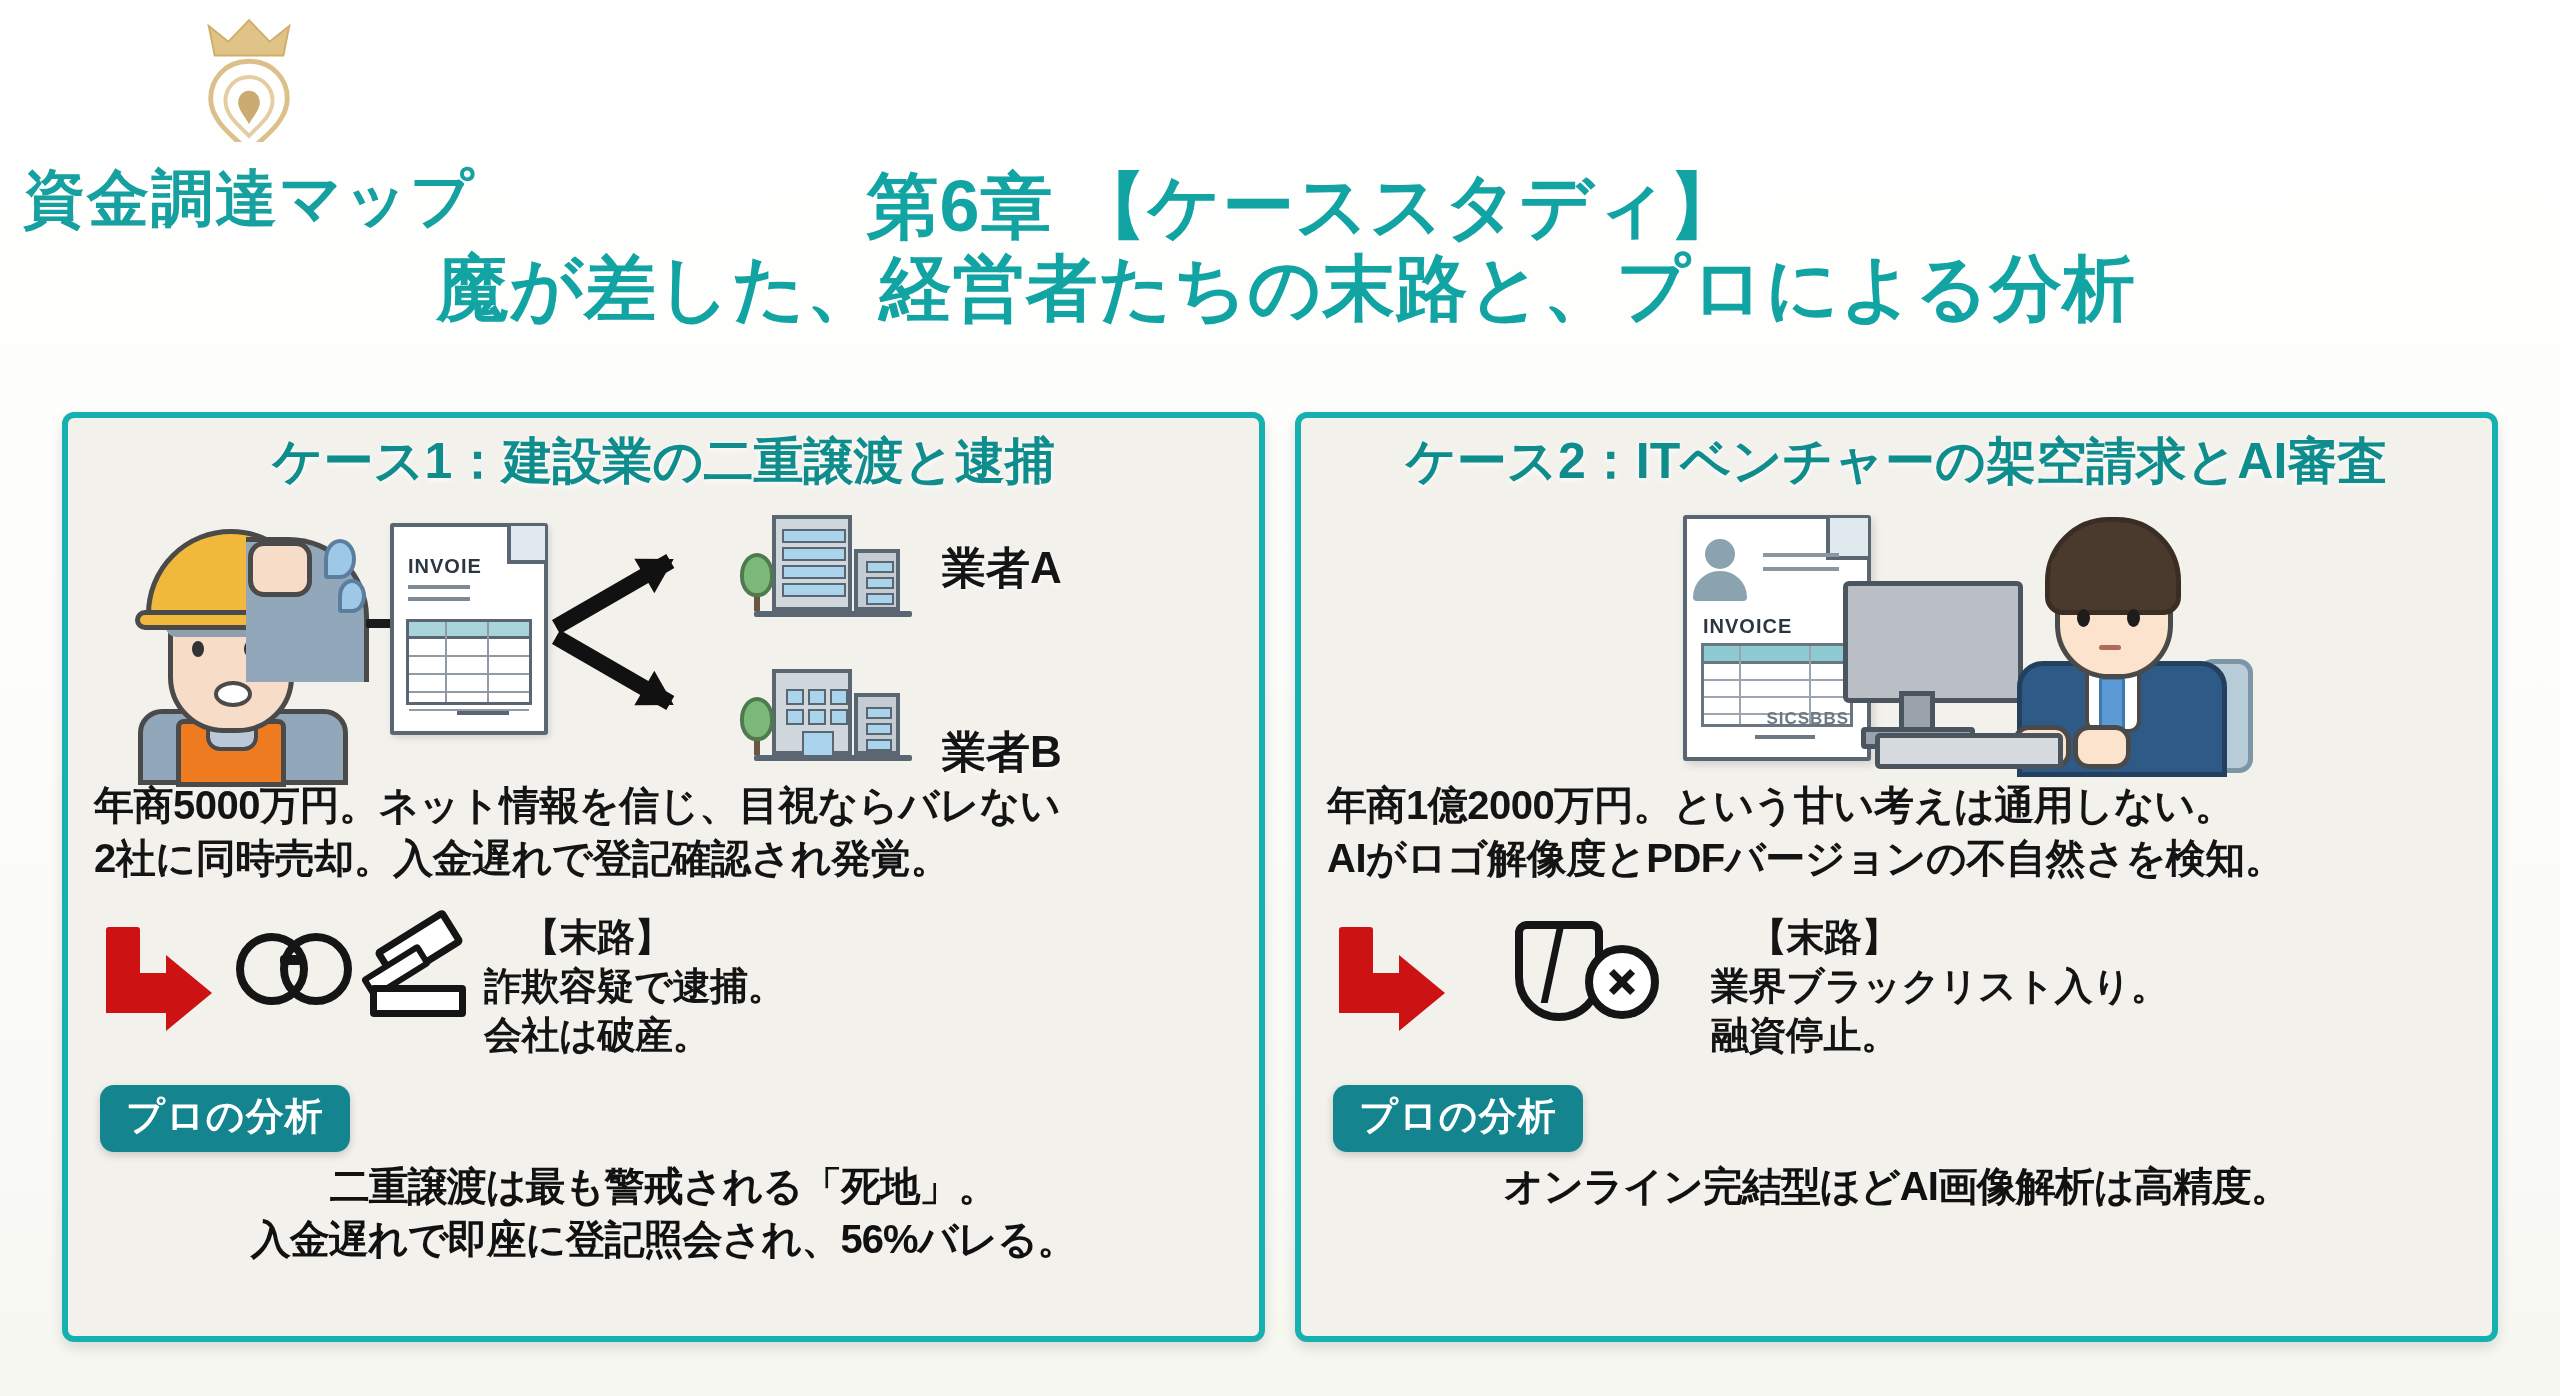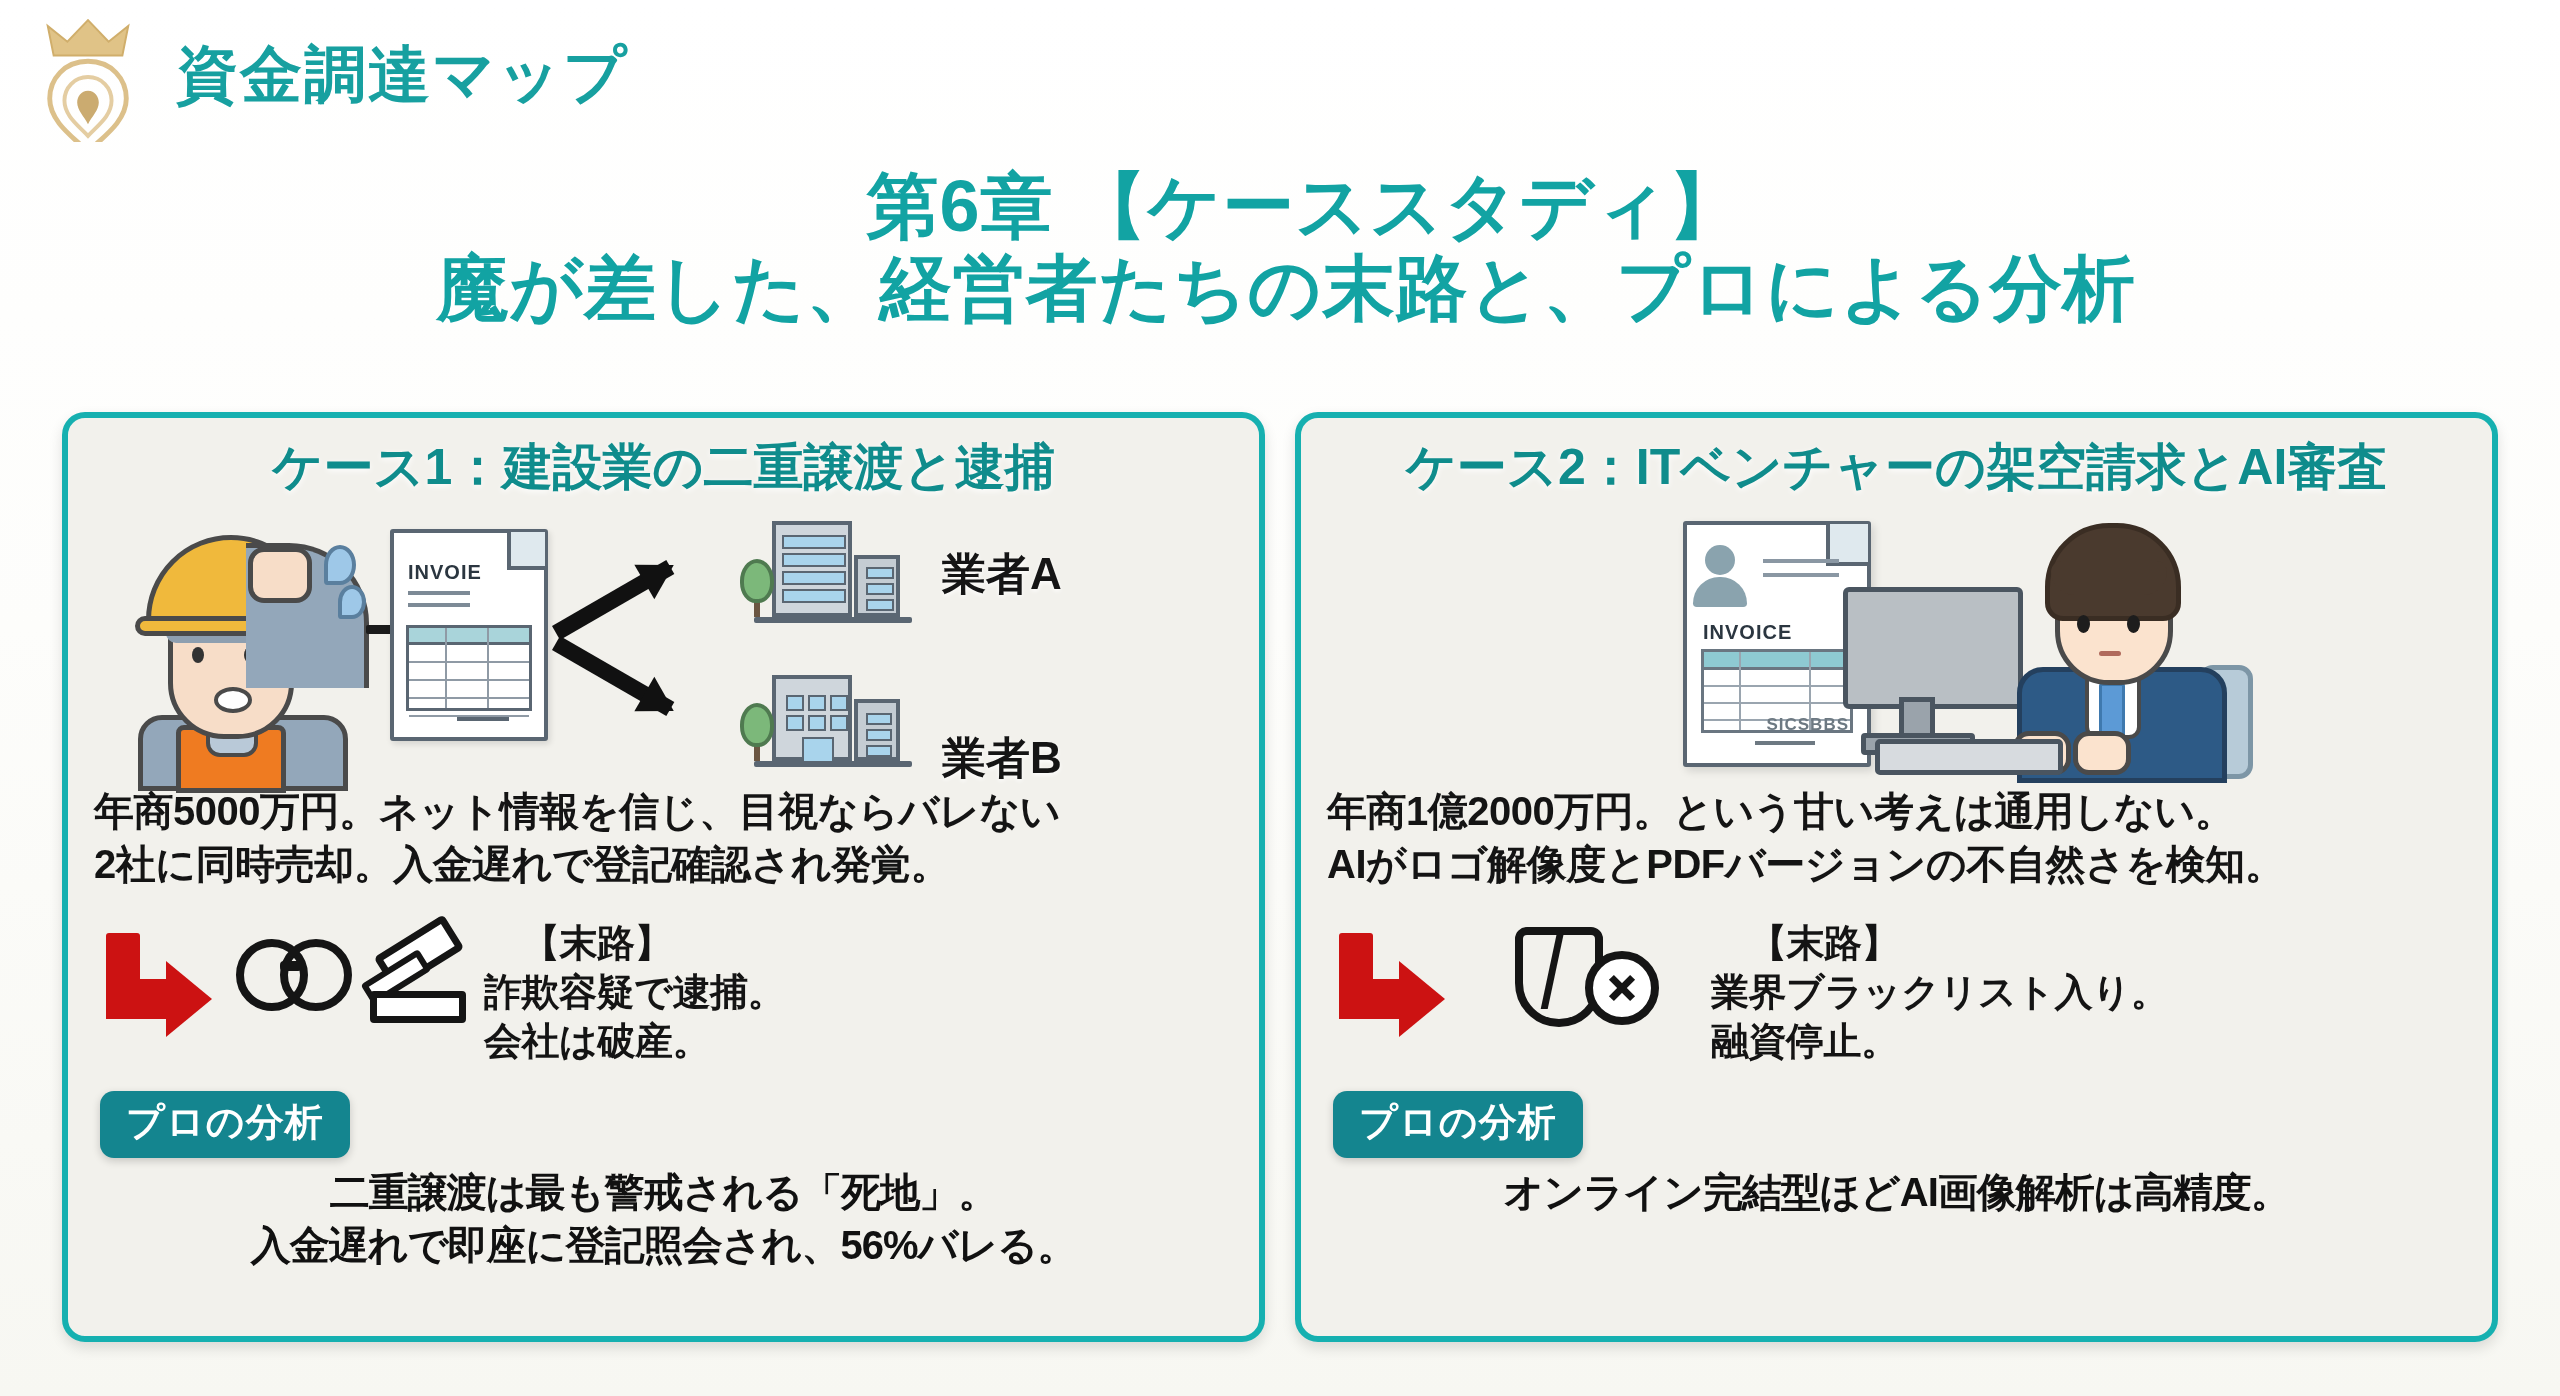--- a/index.html
+++ b/index.html
@@ -10,22 +10,22 @@
     overflow:hidden;
     position:relative;
   }
   .slide{
     position:absolute;inset:0;
     background:linear-gradient(180deg,#ffffff 0%,#fdfdfb 45%,#f7f7f2 100%);
   }
 
   
   .brand{
-    position:absolute;left:34px;top:14px;
-    display:flex;align-items:center;gap:34px;
+    position:absolute;left:23px;top:14px;
+    display:flex;align-items:center;gap:26px;flex-direction:column;
   }
   .brand-mark{width:108px;height:128px;position:relative;flex:0 0 auto;}
   .brand-text{
     font-size:62px;font-weight:700;color:#17a0a0;letter-spacing:2px;
     text-shadow:0 0 10px rgba(255,255,255,.9);
     white-space:nowrap;line-height:1;
     padding-bottom:6px;
   }
 
   
@@ -43,23 +43,23 @@
 
   
   .cards{
     position:absolute;left:62px;right:62px;top:412px;
     display:flex;gap:30px;
   }
   .card{
     flex:1 1 0;
     background:#f2f1ec;
     border:6px solid #16b0b0;
-    border-radius:23px;
+    border-radius:12px;
     box-shadow:0 6px 14px rgba(0,0,0,.12);
-    padding:6px 22px 22px;
+    padding:0 22px 22px;
     position:relative;
     min-height:930px;
     box-sizing:border-box;
   }
   .card-title{
     text-align:center;
     font-size:50px;font-weight:800;color:#0f8c8c;
     letter-spacing:0px;
     text-shadow:0 2px 6px rgba(255,255,255,.95);
     margin:10px 0 4px;

